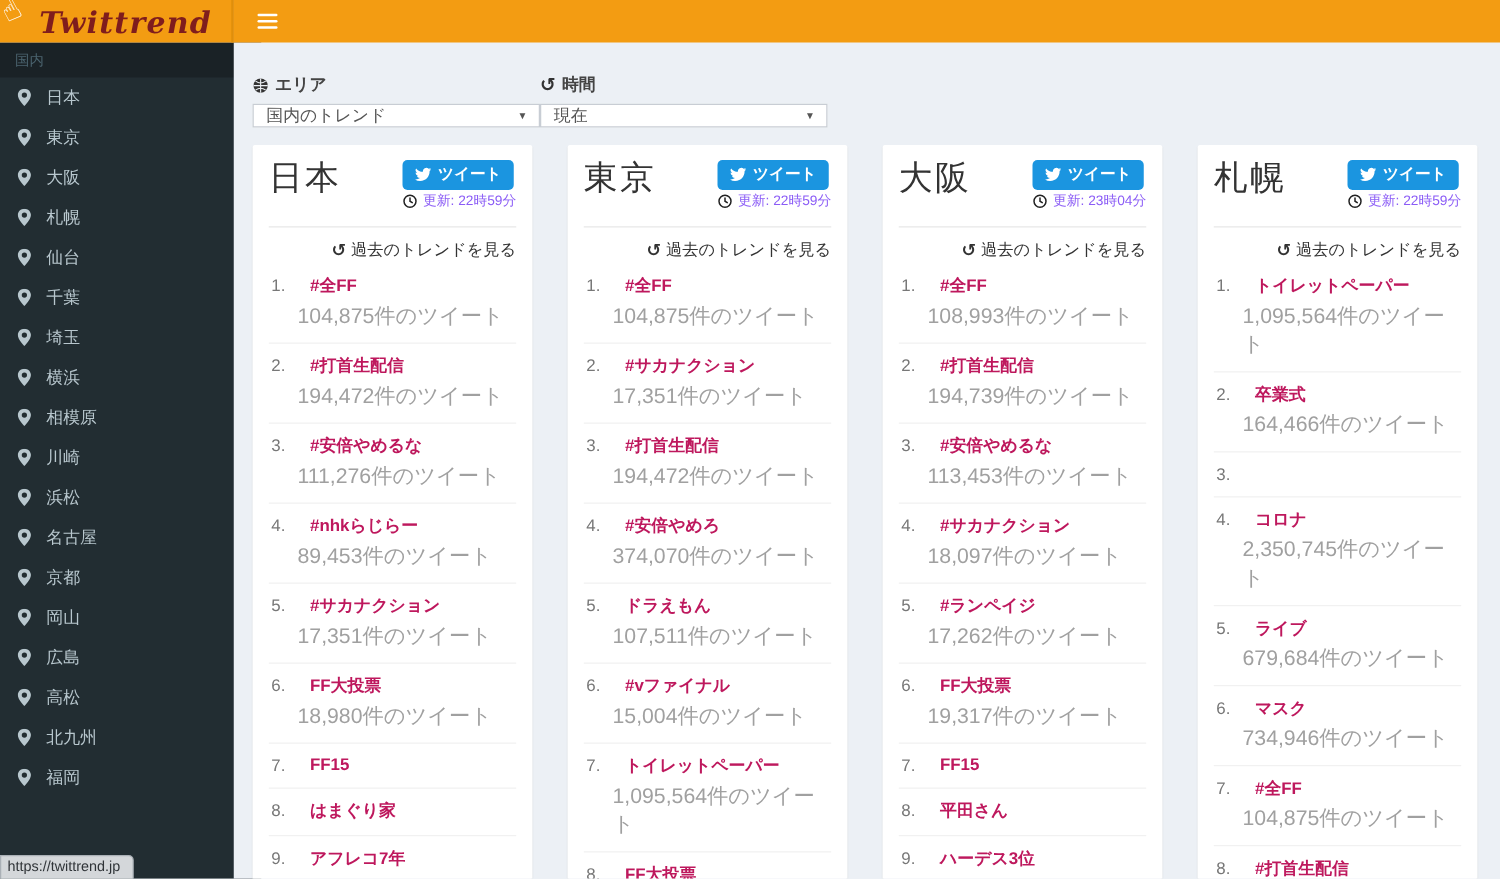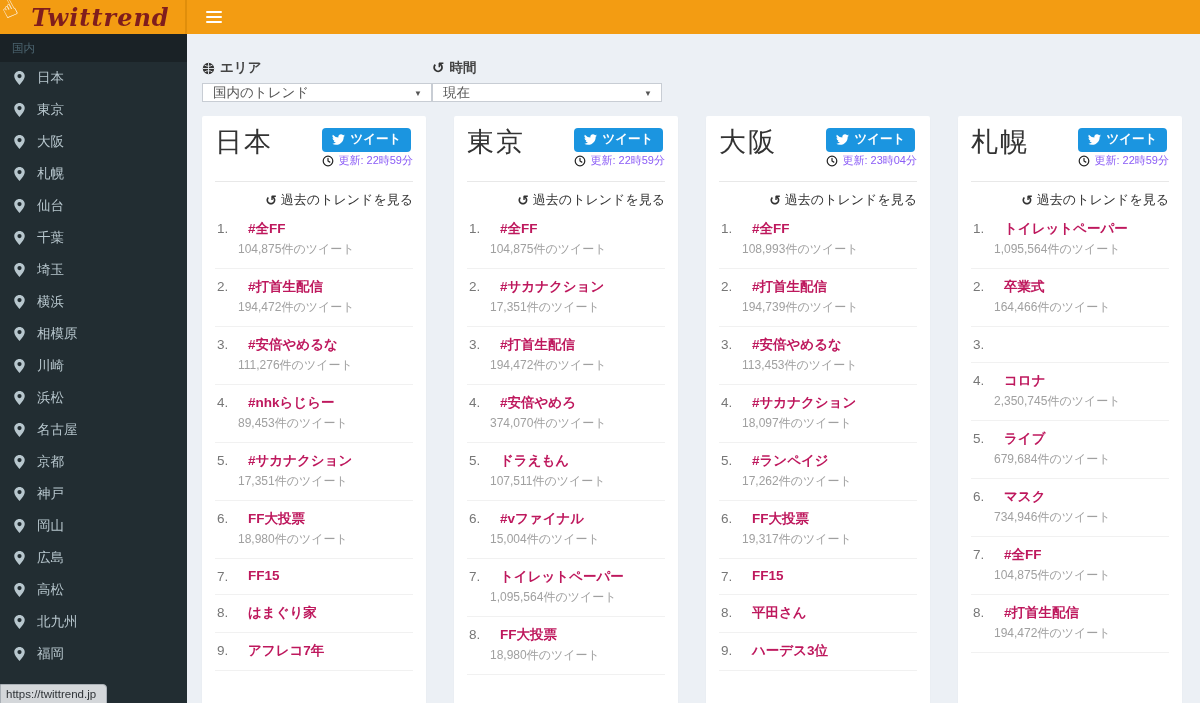--- a/index.html
+++ b/index.html
@@ -85,21 +85,21 @@
   .card-divider { border:none; border-top:1px solid #e8e8e8; margin:13px 0 9px; }
   .past-link { display:flex; justify-content:flex-end; align-items:center; gap:4px;
     font-size:13px; color:#333; cursor:pointer; margin-bottom:2px; }
   .past-link .uni-icon { font-size:14px; font-weight:bold; }
 
   .trend-list { list-style:none; }
   .trend-row { display:flex; padding:9px 2px 10px; border-bottom:1px solid #f1f1f1; }
   .trend-rank { width:26px; flex:0 0 auto; color:#777; font-size:13.5px; padding-top:1px; }
   .trend-body { flex:1; min-width:0; margin-left:5px; }
   .trend-name { font-weight:bold; font-size:13.5px; color:#be185d; cursor:pointer; word-break:break-all; }
-  .trend-count { font-size:12px; color:#a0a0a0; margin-top:3px; margin-left:-10px; }
+  .trend-count { font-size:17px; color:#a0a0a0; margin-top:3px; margin-left:-10px; }
   .trend-count:empty { display:none; margin:0; }
 </style>
 </head>
 <body>
 
 <div class="header">
   <div class="logo-area">
     <span class="logo-hand">☝</span>
     <span class="logo-text">Twittrend</span>
   </div>
@@ -227,28 +227,20 @@
 
       <div class="sidebar-item">
         <span class="pin-icon">
           <svg viewBox="0 0 12 16">
             <path d="M6 0C2.7 0 0 2.6 0 5.8 0 10.1 6 16 6 16s6-5.9 6-10.2C12 2.6 9.3 0 6 0zm0 8.2a2.4 2.4 0 1 1 0-4.8 2.4 2.4 0 0 1 0 4.8z"></path>
           </svg>
         </span>
         <span>京都</span>
       </div>
 
-      <div class="sidebar-item">
-        <span class="pin-icon">
-          <svg viewBox="0 0 12 16">
-            <path d="M6 0C2.7 0 0 2.6 0 5.8 0 10.1 6 16 6 16s6-5.9 6-10.2C12 2.6 9.3 0 6 0zm0 8.2a2.4 2.4 0 1 1 0-4.8 2.4 2.4 0 0 1 0 4.8z"></path>
-          </svg>
-        </span>
-        <span>神戸</span>
-      </div>
 
       <div class="sidebar-item">
         <span class="pin-icon">
           <svg viewBox="0 0 12 16">
             <path d="M6 0C2.7 0 0 2.6 0 5.8 0 10.1 6 16 6 16s6-5.9 6-10.2C12 2.6 9.3 0 6 0zm0 8.2a2.4 2.4 0 1 1 0-4.8 2.4 2.4 0 0 1 0 4.8z"></path>
           </svg>
         </span>
         <span>岡山</span>
       </div>
 

